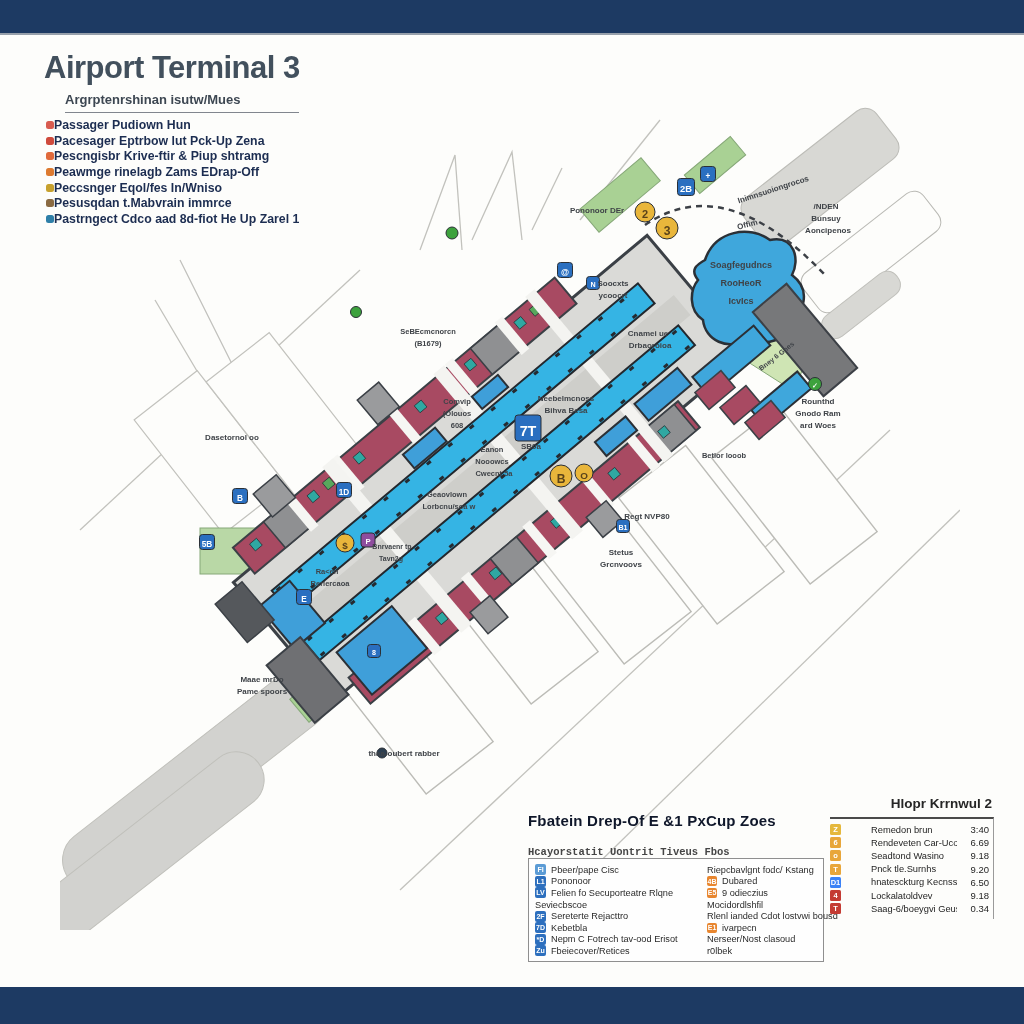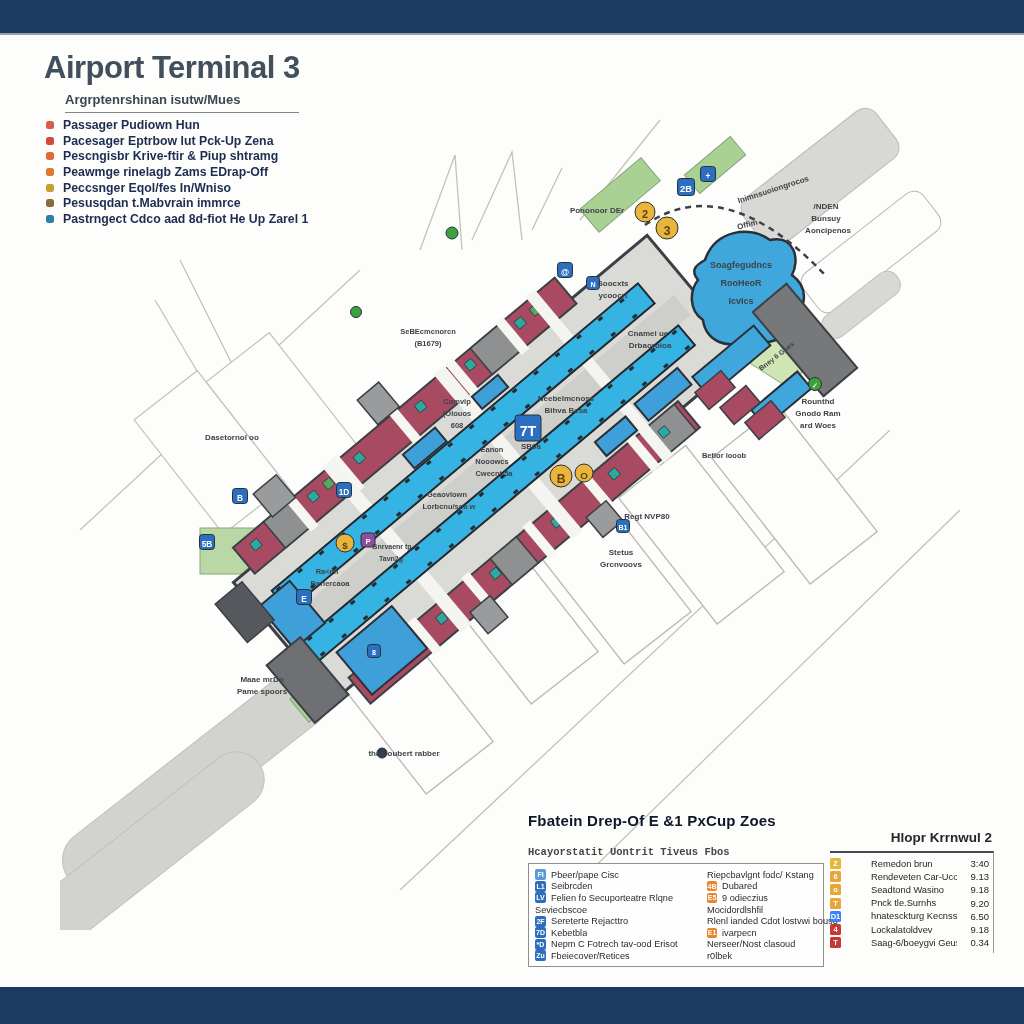--- a/index.html
+++ b/index.html
@@ -8,39 +8,39 @@
     background:#fdfdfb;font-family:"Liberation Sans",sans-serif;
   }
   .top-bar{position:absolute;left:0;top:0;width:1024px;height:33px;background:#1d3a63;border-bottom:2px solid #97a0ab;}
   .bottom-bar{position:absolute;left:0;top:987px;width:1024px;height:37px;background:#1d3a63;}
 
   .header{position:absolute;left:44px;top:50px;}
   .page-title{font-size:31px;font-weight:700;color:#42505d;letter-spacing:-0.5px;}
   .page-subtitle{margin-top:6px;font-size:13px;font-weight:700;color:#3d4752;padding-bottom:5px;border-bottom:1.5px solid #81868e;width:234px;margin-left:21px;}
 
   .legend{position:absolute;left:46px;top:117px;}
-  .legend-item{display:flex;align-items:center;gap:9px;height:15.7px;}
+  .legend-item{display:flex;align-items:center;height:15.7px;}
   .bullet{width:8px;height:8px;border-radius:2.5px;flex:0 0 auto;}
   .legend-label{font-size:12.3px;font-weight:700;color:#1c2d51;white-space:nowrap;}
 
   .map-wrap{position:absolute;left:60px;top:100px;width:900px;height:840px;}
 
   
   .footer-left{position:absolute;left:528px;top:812px;width:296px;}
   .flt-title{font-size:15px;font-weight:700;color:#0f172a;letter-spacing:0.2px;}
   .flt-sub{font-size:10.5px;font-weight:700;color:#454545;margin-top:17px;font-family:Liberation Mono, monospace;}
-  .flt-box{margin-top:5px;border:1.5px solid #8f8f8f;background:#fefefe;padding:5px 10px 4px 6px;display:grid;grid-template-columns:168px 1fr;column-gap:4px;}
+  .flt-box{border:1.5px solid #8f8f8f;background:#fefefe;padding:5px 10px 4px 6px;display:grid;grid-template-columns:168px 1fr;column-gap:4px;}
   .flt-col{display:flex;flex-direction:column;}
   .flt-row{display:flex;align-items:center;gap:5px;height:11.6px;}
   .sq-icon{width:11px;height:11px;border-radius:2px;color:#fff;font-size:7px;font-weight:700;display:flex;align-items:center;justify-content:center;flex:0 0 auto;}
   .sq-icon.orange{width:10px;height:10px;background:#e8862f;}
   .flt-label{font-size:9.2px;color:#2a2a2a;white-space:nowrap;overflow:hidden;}
 
   
-  .footer-right{position:absolute;left:830px;top:830px;width:164px;}
+  .footer-right{position:absolute;left:830px;top:796px;width:164px;}
   .frt-title{text-align:right;font-size:13.5px;font-weight:700;color:#262626;margin-bottom:6px;padding-right:2px;}
   .frt-box{border-top:2px solid #4a4a4a;border-right:1px solid #9a9a9a;padding:4px 4px 4px 0;}
   .frt-row{display:flex;align-items:center;height:13.2px;gap:6px;}
   .frt-icon{width:11px;height:11px;border-radius:1.5px;color:#fff;font-size:7.5px;font-weight:700;display:flex;align-items:center;justify-content:center;flex:0 0 auto;}
   .frt-label{flex:1;font-size:9.3px;color:#242424;white-space:nowrap;overflow:hidden;padding-left:24px;}
   .frt-value{font-size:9.5px;color:#242424;width:26px;text-align:right;}
 </style>
 </head>
 <body>
 
@@ -303,21 +303,21 @@
   <div class="flt-title">Fbatein Drep-Of E &amp;1 PxCup Zoes</div>
   <div class="flt-sub">Hcayorstatit Uontrit Tiveus Fbos</div>
   <div class="flt-box">
     <div class="flt-col">
       <div class="flt-row">
           <span class="sq-icon auto-hide" style="background-color: rgb(91, 155, 213);">FI</span>
           <span class="flt-label">Pbeer/pape Cisc</span>
         </div>
       <div class="flt-row">
           <span class="sq-icon auto-hide" style="background-color: rgb(45, 111, 190);">L1</span>
-          <span class="flt-label">Seibrcden</span>
+          <span class="flt-label">Pononoor</span>
         </div>
       <div class="flt-row">
           <span class="sq-icon auto-hide" style="background-color: rgb(45, 111, 190);">LV</span>
           <span class="flt-label">Felien fo Secuporteatre Rlqne</span>
         </div>
       <div class="flt-row">
           <span class="flt-label">Seviecbscoe</span>
         </div>
       <div class="flt-row">
           <span class="sq-icon auto-hide" style="background-color: rgb(45, 111, 190);">2F</span>
@@ -372,21 +372,21 @@
   <div class="frt-title">Hlopr Krrnwul 2</div>
   <div class="frt-box">
     <div class="frt-row">
         <span class="frt-icon" style="background-color: rgb(229, 184, 60);">Z</span>
         <span class="frt-label">Remedon brun</span>
         <span class="frt-value">3:40</span>
       </div>
     <div class="frt-row">
         <span class="frt-icon" style="background-color: rgb(232, 166, 58);">6</span>
         <span class="frt-label">Rendeveten Car-Ucovr</span>
-        <span class="frt-value">9.13</span>
+        <span class="frt-value">6.69</span>
       </div>
     <div class="frt-row">
         <span class="frt-icon" style="background-color: rgb(232, 166, 58);">o</span>
         <span class="frt-label">Seadtond Wasino</span>
         <span class="frt-value">9.18</span>
       </div>
     <div class="frt-row">
         <span class="frt-icon" style="background-color: rgb(232, 166, 58);">T</span>
         <span class="frt-label">Pnck tle.Surnhs</span>
         <span class="frt-value">9.20</span>

